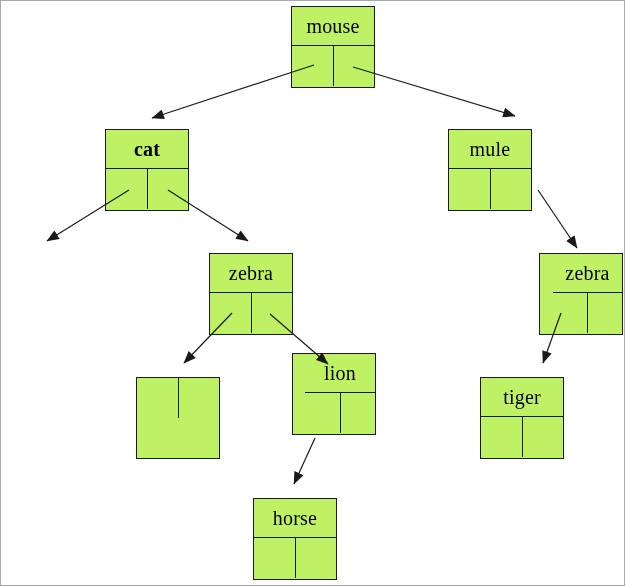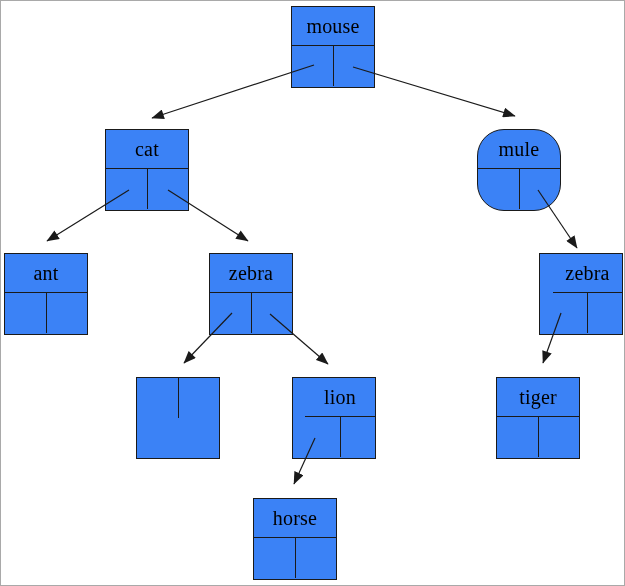--- a/index.html
+++ b/index.html
@@ -11,21 +11,21 @@
     background:#ffffff;
     font-family:"Liberation Serif", serif;
     overflow:hidden;
   }
   .nodes-layer{position:absolute;inset:0;}
   .node{
     position:absolute;
     width:84px;height:82px;
     box-sizing:border-box;
     border:1.5px solid #1a1a1a;
-    background:#3b82f6;
+    background:#bef264;
   }
   .node-label{
     box-sizing:border-box;
     height:39px;
     border-bottom:1.5px solid #1a1a1a;
     display:flex;align-items:center;justify-content:center;
     font-size:20px;color:#000000;
     letter-spacing:0.2px;
   }
   .node-cells{display:flex;height:40px;}
@@ -46,43 +46,36 @@
   <div class="nodes-layer">
 
     <div class="node" style="left: 290px; top: 5px;">
       <div class="node-label">mouse</div>
       <div class="node-cells">
         <div class="cell left"></div>
         <div class="cell"></div>
       </div>
     </div>
 
-    <div class="node" style="left: 104px; top: 128px;">
+    <div class="node" style="left: 104px; top: 128px; font-weight: bold;">
       <div class="node-label">cat</div>
       <div class="node-cells">
         <div class="cell left"></div>
         <div class="cell"></div>
       </div>
     </div>
 
-    <div class="node" style="left: 476px; top: 128px; border-radius: 27px;">
+    <div class="node" style="left: 447px; top: 128px;">
       <div class="node-label">mule</div>
       <div class="node-cells">
         <div class="cell left"></div>
         <div class="cell"></div>
       </div>
     </div>
 
-    <div class="node" style="left: 3px; top: 252px;">
-      <div class="node-label">ant</div>
-      <div class="node-cells">
-        <div class="cell left"></div>
-        <div class="cell"></div>
-      </div>
-    </div>
 
     <div class="node" style="left: 208px; top: 252px;">
       <div class="node-label">zebra</div>
       <div class="node-cells">
         <div class="cell left"></div>
         <div class="cell"></div>
       </div>
     </div>
 
     <div class="node" style="left: 538px; top: 252px; padding-left: 13px;">
@@ -93,29 +86,29 @@
       </div>
     </div>
 
     <div class="node" style="left: 135px; top: 376px;">
       <div class="node-cells">
         <div class="cell left"></div>
         <div class="cell"></div>
       </div>
     </div>
 
-    <div class="node" style="left: 291px; top: 376px; padding-left: 12px;">
+    <div class="node" style="left: 291px; top: 352px; padding-left: 12px;">
       <div class="node-label">lion</div>
       <div class="node-cells">
         <div class="cell left"></div>
         <div class="cell"></div>
       </div>
     </div>
 
-    <div class="node" style="left: 495px; top: 376px;">
+    <div class="node" style="left: 479px; top: 376px;">
       <div class="node-label">tiger</div>
       <div class="node-cells">
         <div class="cell left"></div>
         <div class="cell"></div>
       </div>
     </div>
 
     <div class="node" style="left: 252px; top: 497px; font-family: Liberation Serif, serif;">
       <div class="node-label">horse</div>
       <div class="node-cells">

